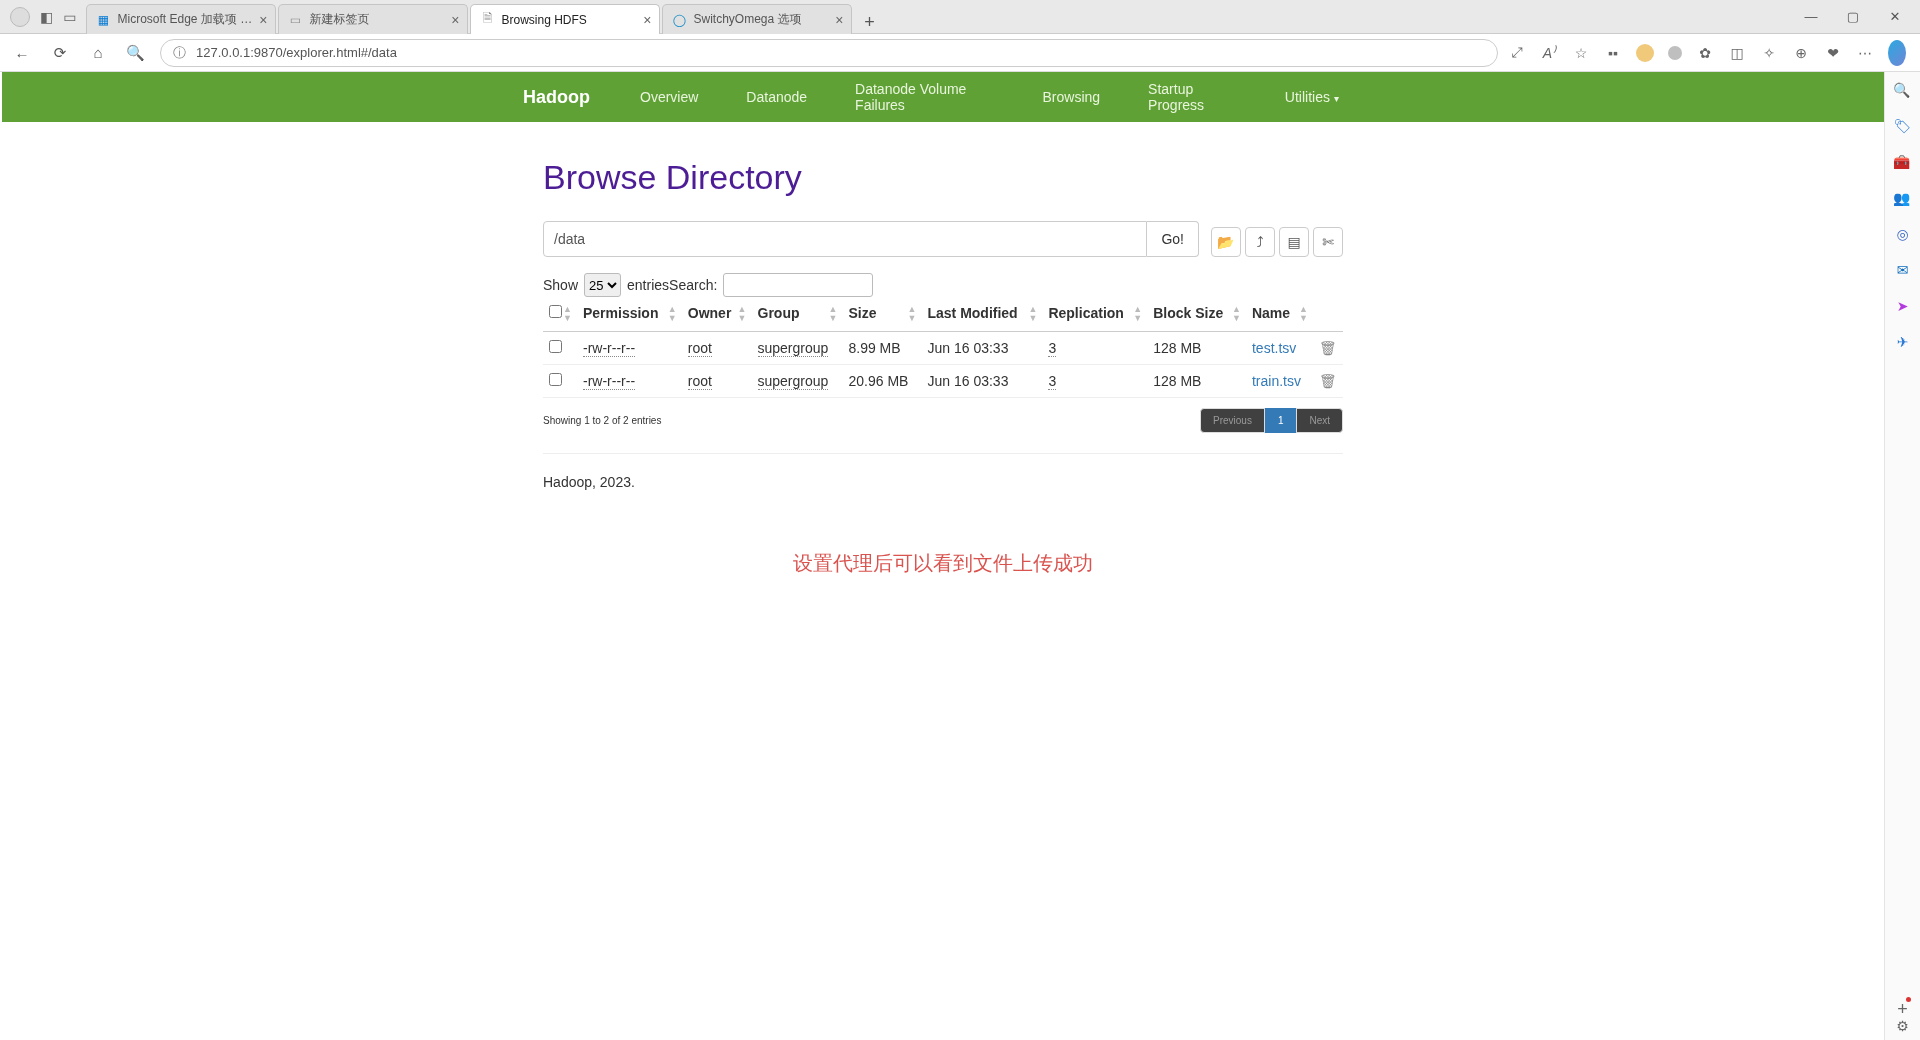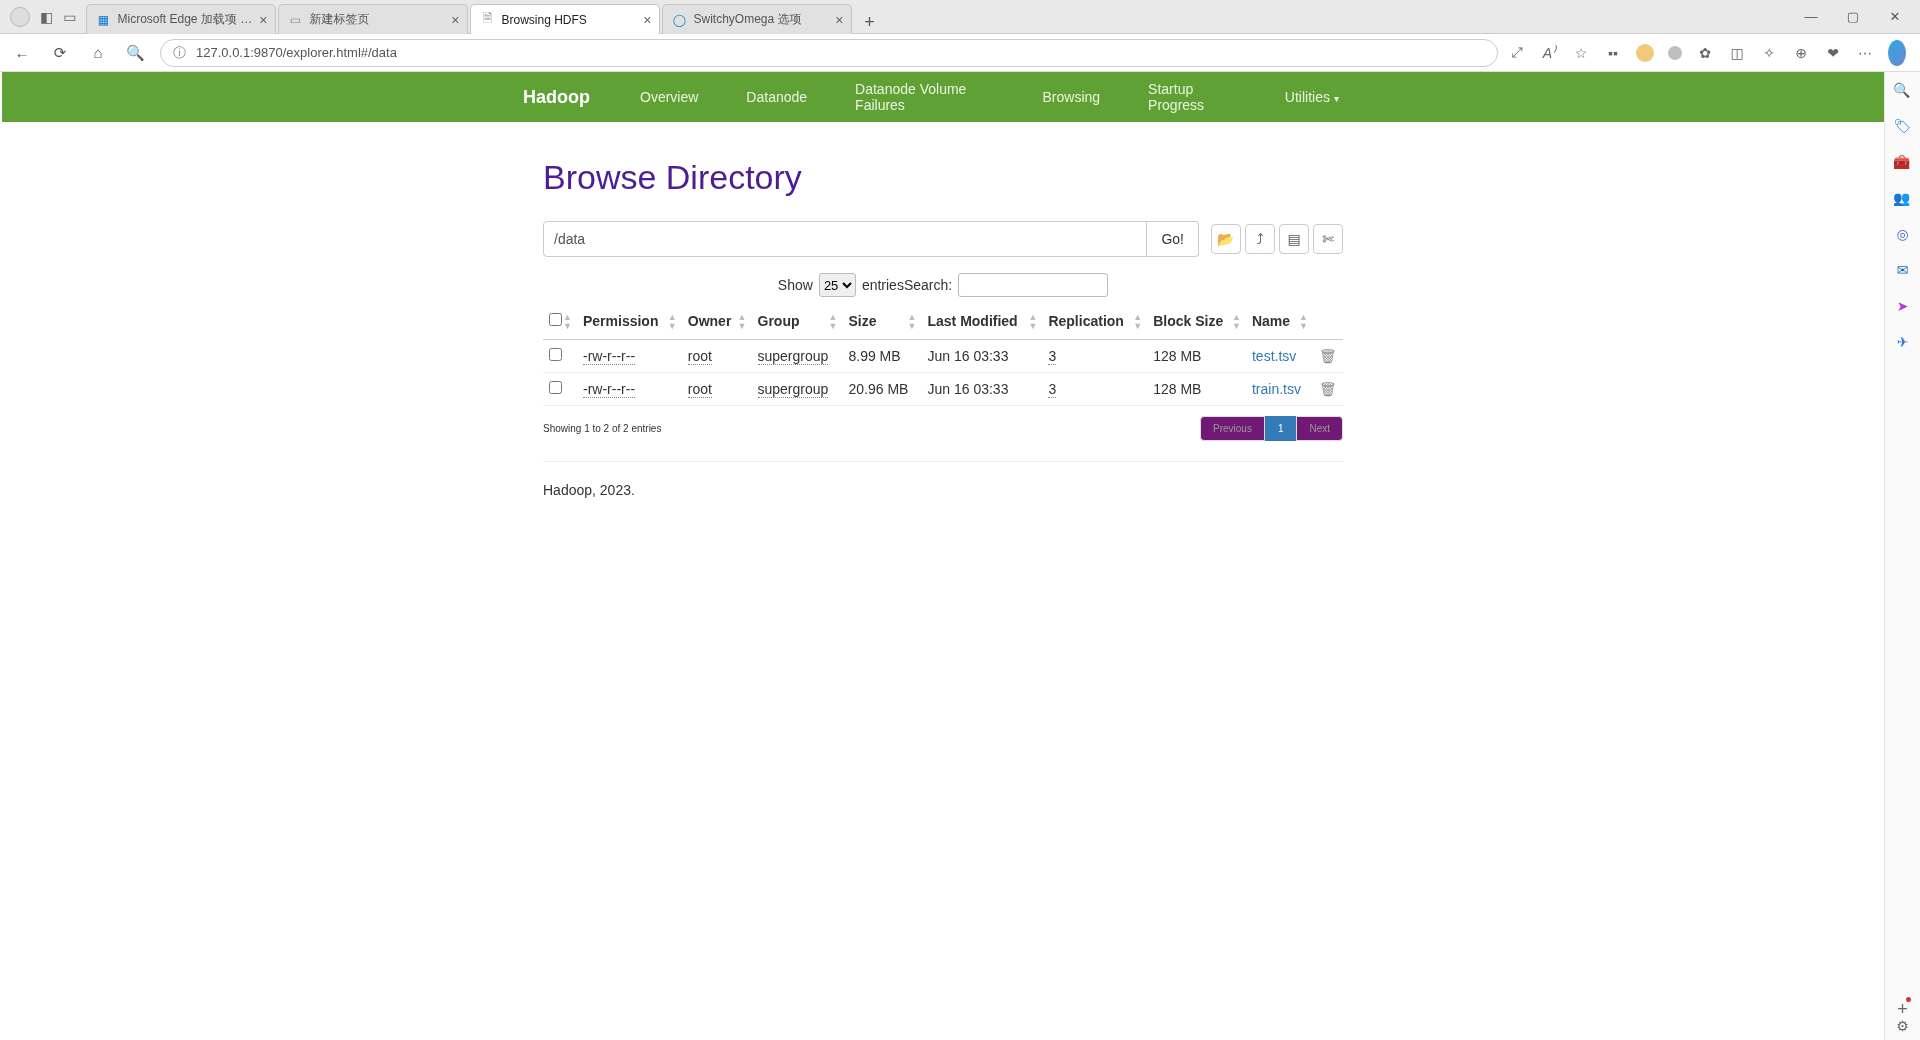--- a/index.html
+++ b/index.html
@@ -122,53 +122,53 @@
   }
   .hadoop-nav .inner{width:1100px;margin:0 auto;display:flex;align-items:center;padding:0 130px;gap:24px;}
   .hadoop-nav .brand{font-size:18px;font-weight:600;margin-right:26px;}
   .hadoop-nav .navlink{font-size:14px;color:#e9f5de;margin-right:24px;cursor:pointer;}
   .hadoop-nav .caret{font-size:10px;margin-left:4px;}
 
   .page-container{width:840px;margin:0 auto;padding:30px 20px 20px 20px;}
 
   h1.page-title{font-size:34px;font-weight:400;color:#4c1d95;margin:6px 0 24px 0;}
 
-  .path-row{display:flex;gap:12px;margin-bottom:16px;align-items:center;}
+  .path-row{display:flex;gap:12px;margin-bottom:16px;align-items:flex-end;}
   .path-input{
     flex:1;height:36px;border:1px solid #ccc;border-radius:4px 0 0 4px;padding:0 10px;font-size:14px;color:#555;
   }
   .go-btn{
     height:36px;border:1px solid #ccc;border-left:none;border-radius:0 4px 4px 0;background:#fff;padding:0 14px;cursor:pointer;color:#333;font-size:14px;
   }
   .action-btns{display:flex;gap:4px;}
   .small-btn{
     width:30px;height:30px;border:1px solid #ccc;border-radius:4px;background:#fff;display:flex;align-items:center;justify-content:center;color:#555;cursor:pointer;
   }
 
-  .dt-top{display:flex;justify-content:center;align-items:center;font-size:14px;color:#333;margin-bottom:8px;}
+  .dt-top{display:flex;justify-content:flex-start;align-items:center;font-size:14px;color:#333;margin-bottom:0;}
   .dt-top select{border:1px solid #bbb;border-radius:3px;height:24px;font-size:13px;}
   .dt-top input.search{height:24px;border:1px solid #bbb;border-radius:3px;width:150px;padding:0 6px;}
 
   table.dt{
     width:100%;border-collapse:collapse;font-size:14px;color:#333;
   }
   table.dt thead th{
     border-bottom:1px solid #ccc;padding:8px 6px;font-weight:600;text-align:left;position:relative;
   }
   table.dt thead th .sort{float:right;color:#bbb;font-size:9px;line-height:9px;letter-spacing:-1px;}
   table.dt tbody td{
     padding:8px 6px;border-bottom:1px solid #eee;vertical-align:middle;
   }
   .linklike{color:#337ab7;cursor:pointer;}
   .dotted{border-bottom:1px dotted #888;cursor:default;}
   .trash{color:#888;cursor:pointer;}
 
   .dt-bottom{display:flex;justify-content:space-between;align-items:center;margin-top:10px;font-size:10px;}
   .pager{display:flex;}
-  .pager .pg{border:1px solid #ddd;padding:6px 12px;color:#337ab7;background:#701a75;cursor:pointer;}
+  .pager .pg{border:1px solid #ddd;padding:6px 12px;color:#337ab7;background:#404040;cursor:pointer;}
   .pager .pg.disabled{color:#999;cursor:default;}
   .pager .pg.active{background:#337ab7;color:#fff;border-color:#337ab7;}
   .pager .pg:first-child{border-radius:4px 0 0 4px;}
   .pager .pg:last-child{border-radius:0 4px 4px 0;}
   hr.sep{margin:20px 0;border:none;border-top:1px solid #eee;}
   .footer{color:#333;font-size:14px;}
   .annotation{color:#d9534f;font-size:20px;text-align:center;margin-top:60px;}
   .flex-gap{display:flex;align-items:center;gap:6px;}
 </style>
 </head>
@@ -351,15 +351,16 @@
       <div class="pager">
         <div class="pg disabled">Previous</div>
         <div class="pg active">1</div>
         <div class="pg disabled">Next</div>
       </div>
     </div>
 
     <hr class="sep">
     <div class="footer">Hadoop, 2023.</div>
 
+    <div class="annotation">设置代理后可以看到文件上传成功</div>
   </div>
 
 </div>
 
 </body></html>

